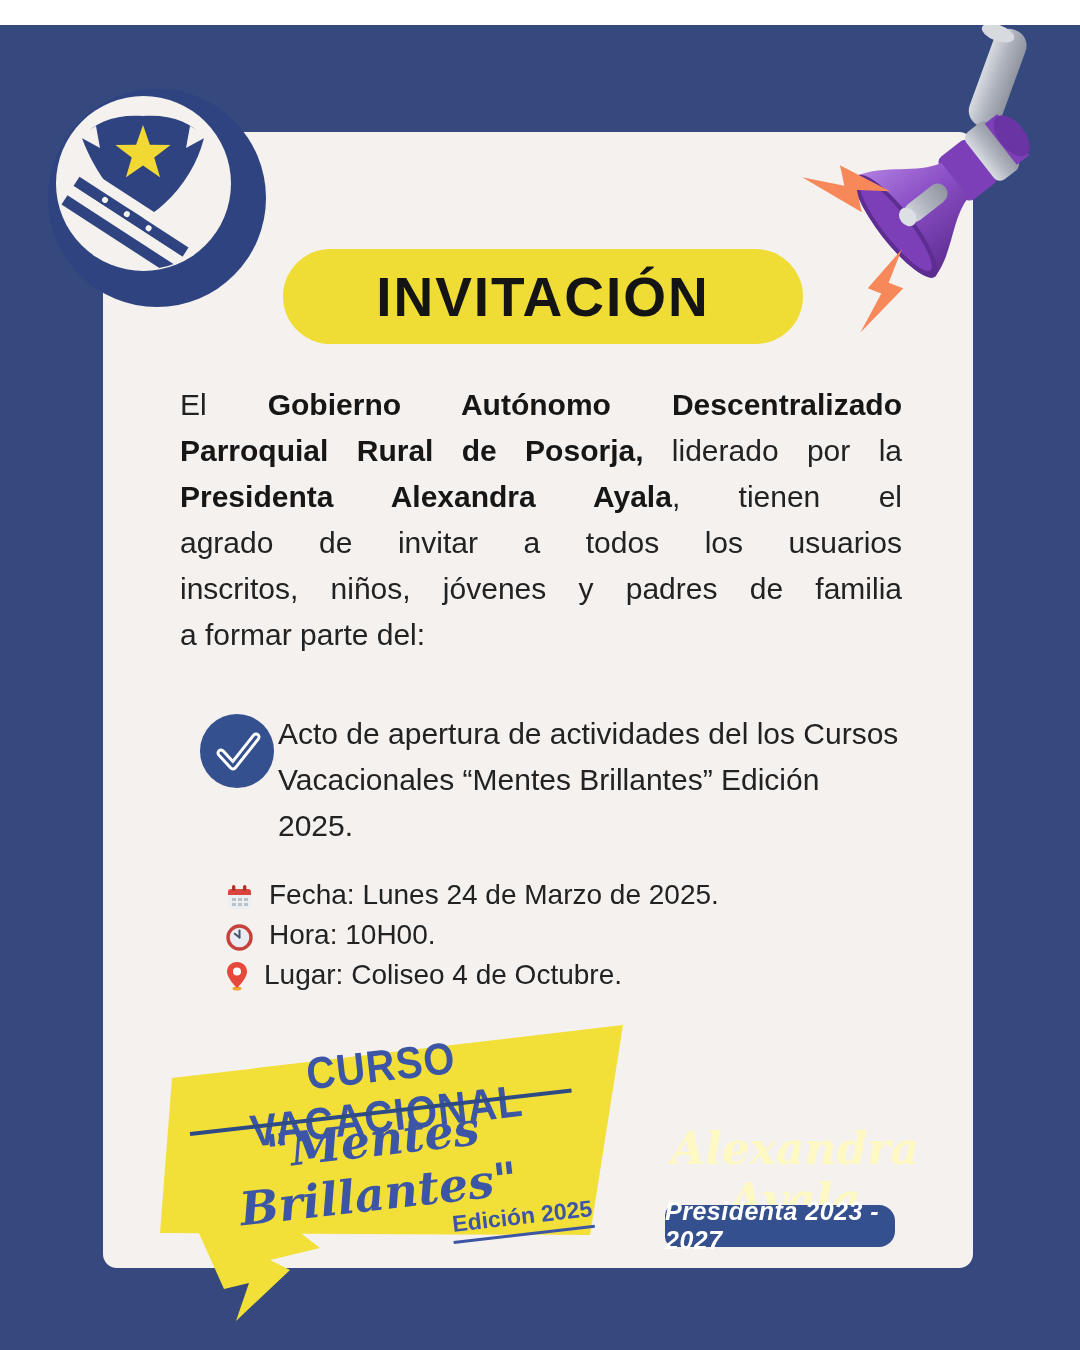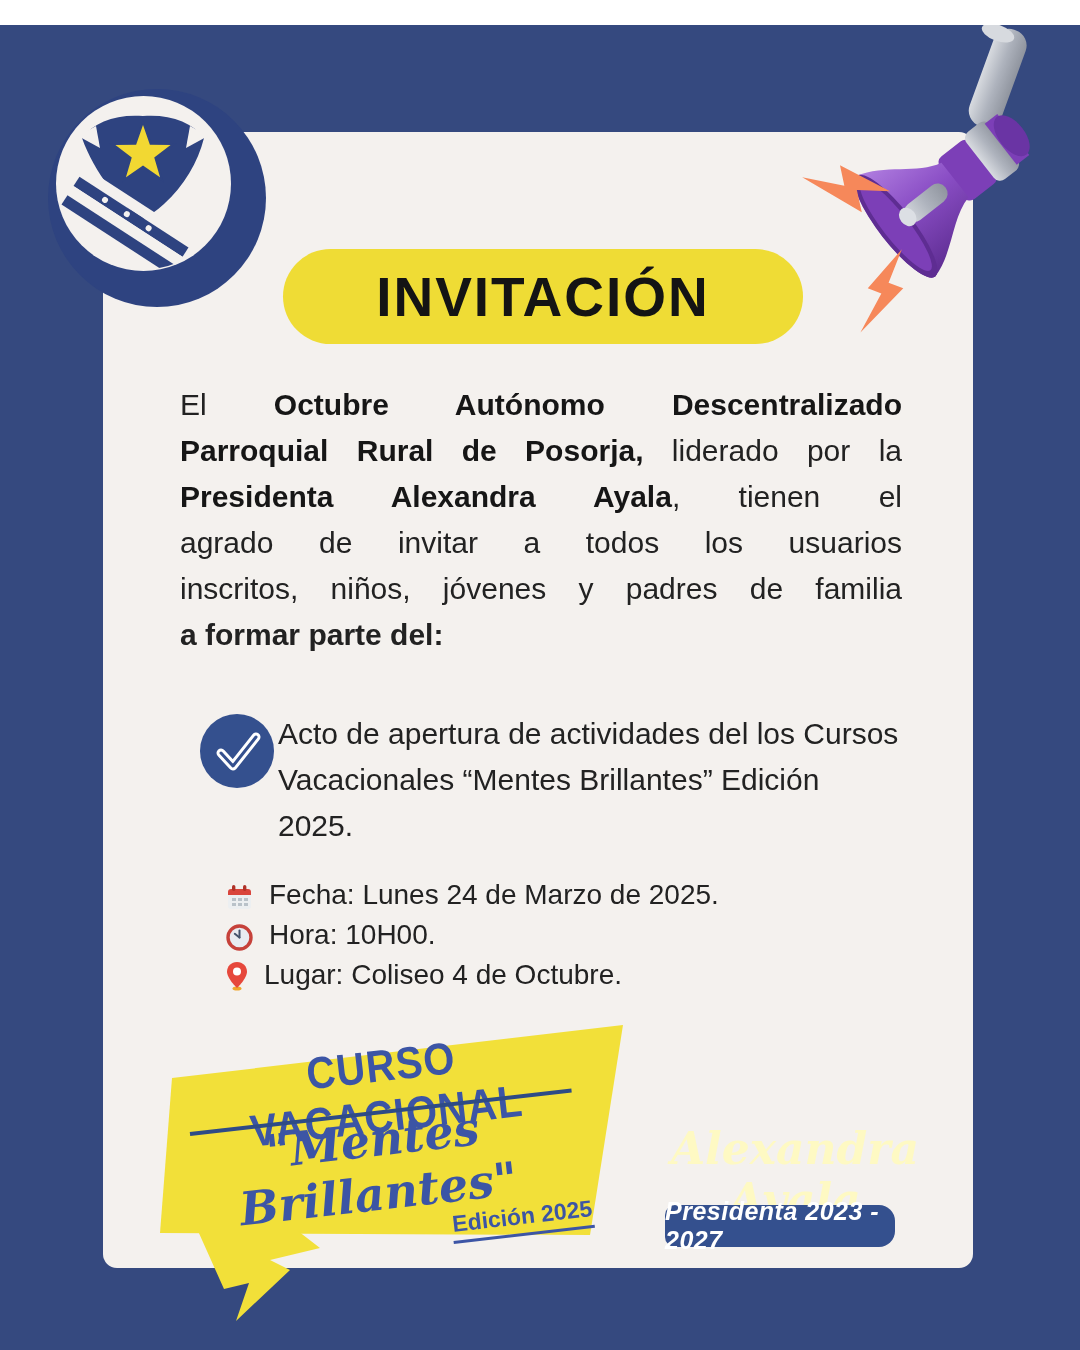--- a/index.html
+++ b/index.html
@@ -30,21 +30,21 @@
     background:var(--accent-yellow,#EFDC35);
     display:flex;align-items:center;justify-content:center;
   }
   .title-pill span{
     font-size:55px;font-weight:800;letter-spacing:2px;color:#141414;
   }
 
   
   .intro{left:180px;top:357px;width:722px;color:#222;font-size:30px;}
   .intro .ln{line-height:46px;text-align:justify;text-align-last:justify;}
-  .intro .ln.last{text-align:right;text-align-last:left;font-weight:bold;}
+  .intro .ln.last{text-align:right;text-align-last:left;}
   .intro b{font-weight:700;color:#161616;}
 
   
   .check-icon{left:199px;top:688px;width:76px;height:76px;}
   .event-text{left:278px;top:686px;width:622px;font-size:30px;line-height:46px;color:#222;}
 
   
   .details{left:226px;top:846px;width:660px;}
   .detail-row{display:flex;align-items:flex-end;gap:16px;height:40px;}
   .detail-row svg{flex:0 0 auto;}
@@ -165,21 +165,21 @@
   </svg>
   <svg class="abs bolt2" viewBox="0 0 120 120" preserveAspectRatio="none">
     <polygon points="70,6 20,58 45,62 18,112 82,52 55,48" style="fill:var(--orange,#F6885A)"></polygon>
   </svg>
 
   <div class="abs title-pill">
     <span>INVITACIÓN</span>
   </div>
 
   <div class="abs intro">
-    <div class="ln"><span>El </span><b>Octubre Autónomo Descentralizado</b></div>
+    <div class="ln"><span>El </span><b>Gobierno Autónomo Descentralizado</b></div>
     <div class="ln"><b>Parroquial Rural de Posorja,</b><span> liderado por la</span></div>
     <div class="ln"><b>Presidenta Alexandra Ayala</b><span>, tienen el</span></div>
     <div class="ln"><span>agrado de invitar a todos los usuarios</span></div>
     <div class="ln"><span>inscritos, niños, jóvenes y padres de familia</span></div>
     <div class="ln last"><span>a formar parte del:</span></div>
   </div>
 
   <svg class="abs check-icon" viewBox="0 0 76 76">
     <circle cx="38" cy="38" r="37" style="fill:var(--badge-navy,#34508E)"></circle>
     <path d="M22 40 L34 53 L57 24" fill="none" stroke="#FFFFFF" stroke-width="9" stroke-linecap="round" stroke-linejoin="round"></path>

